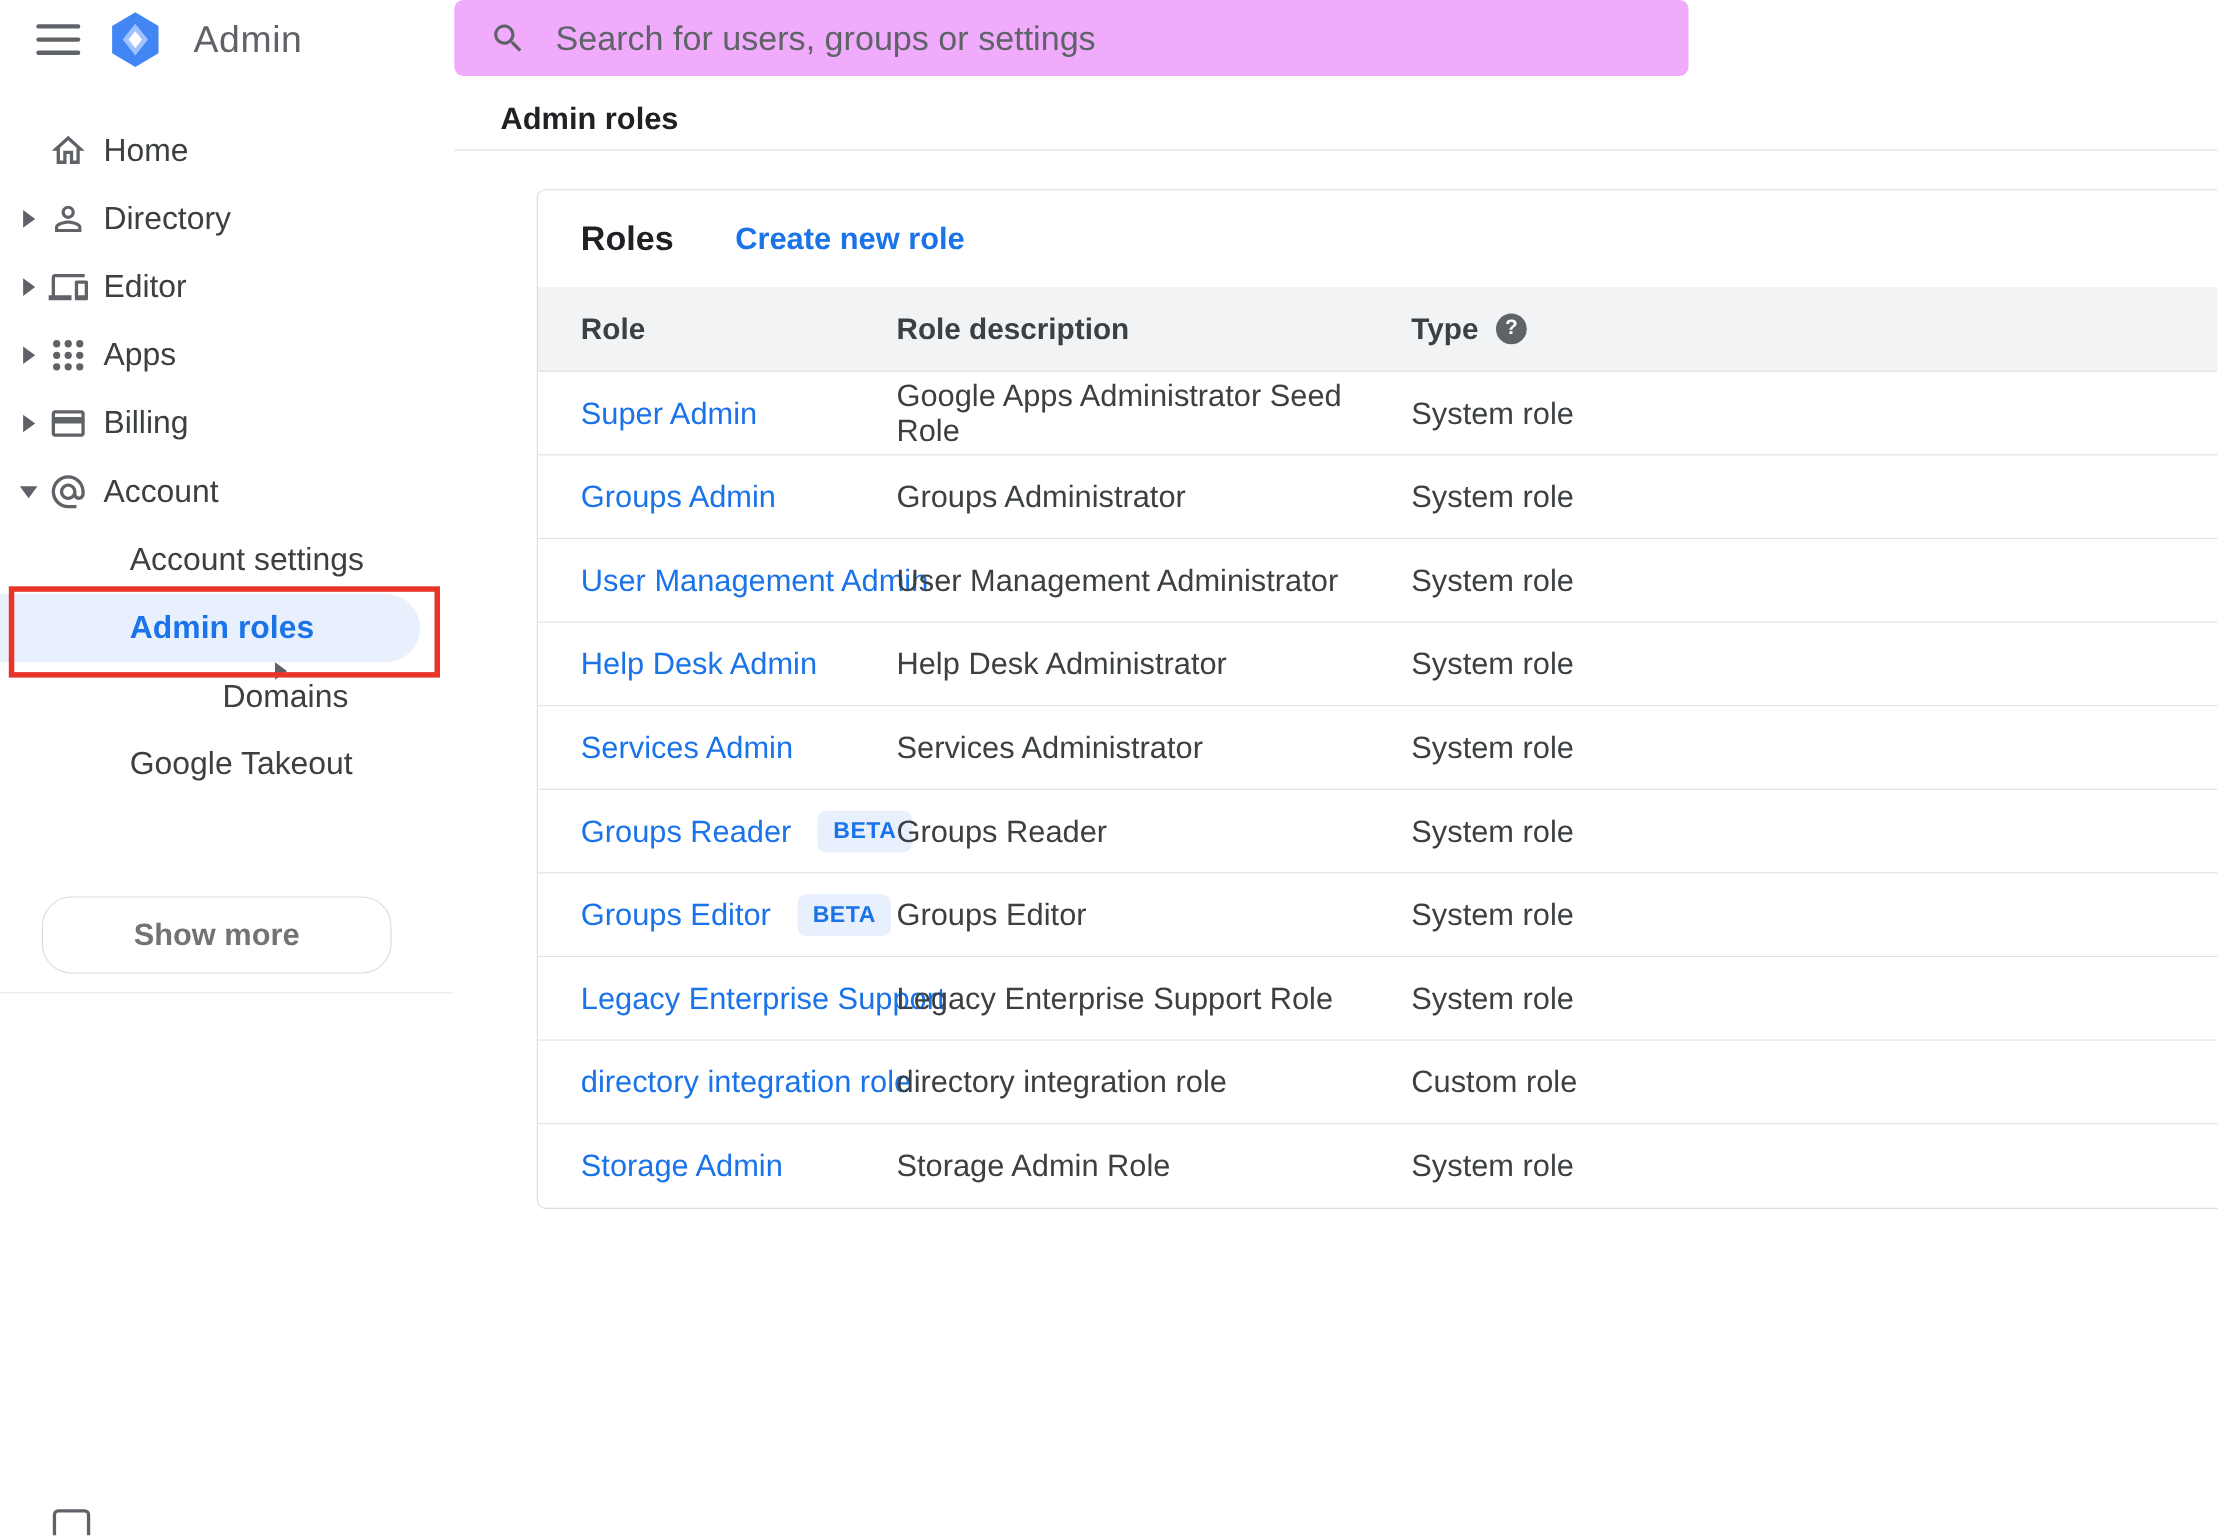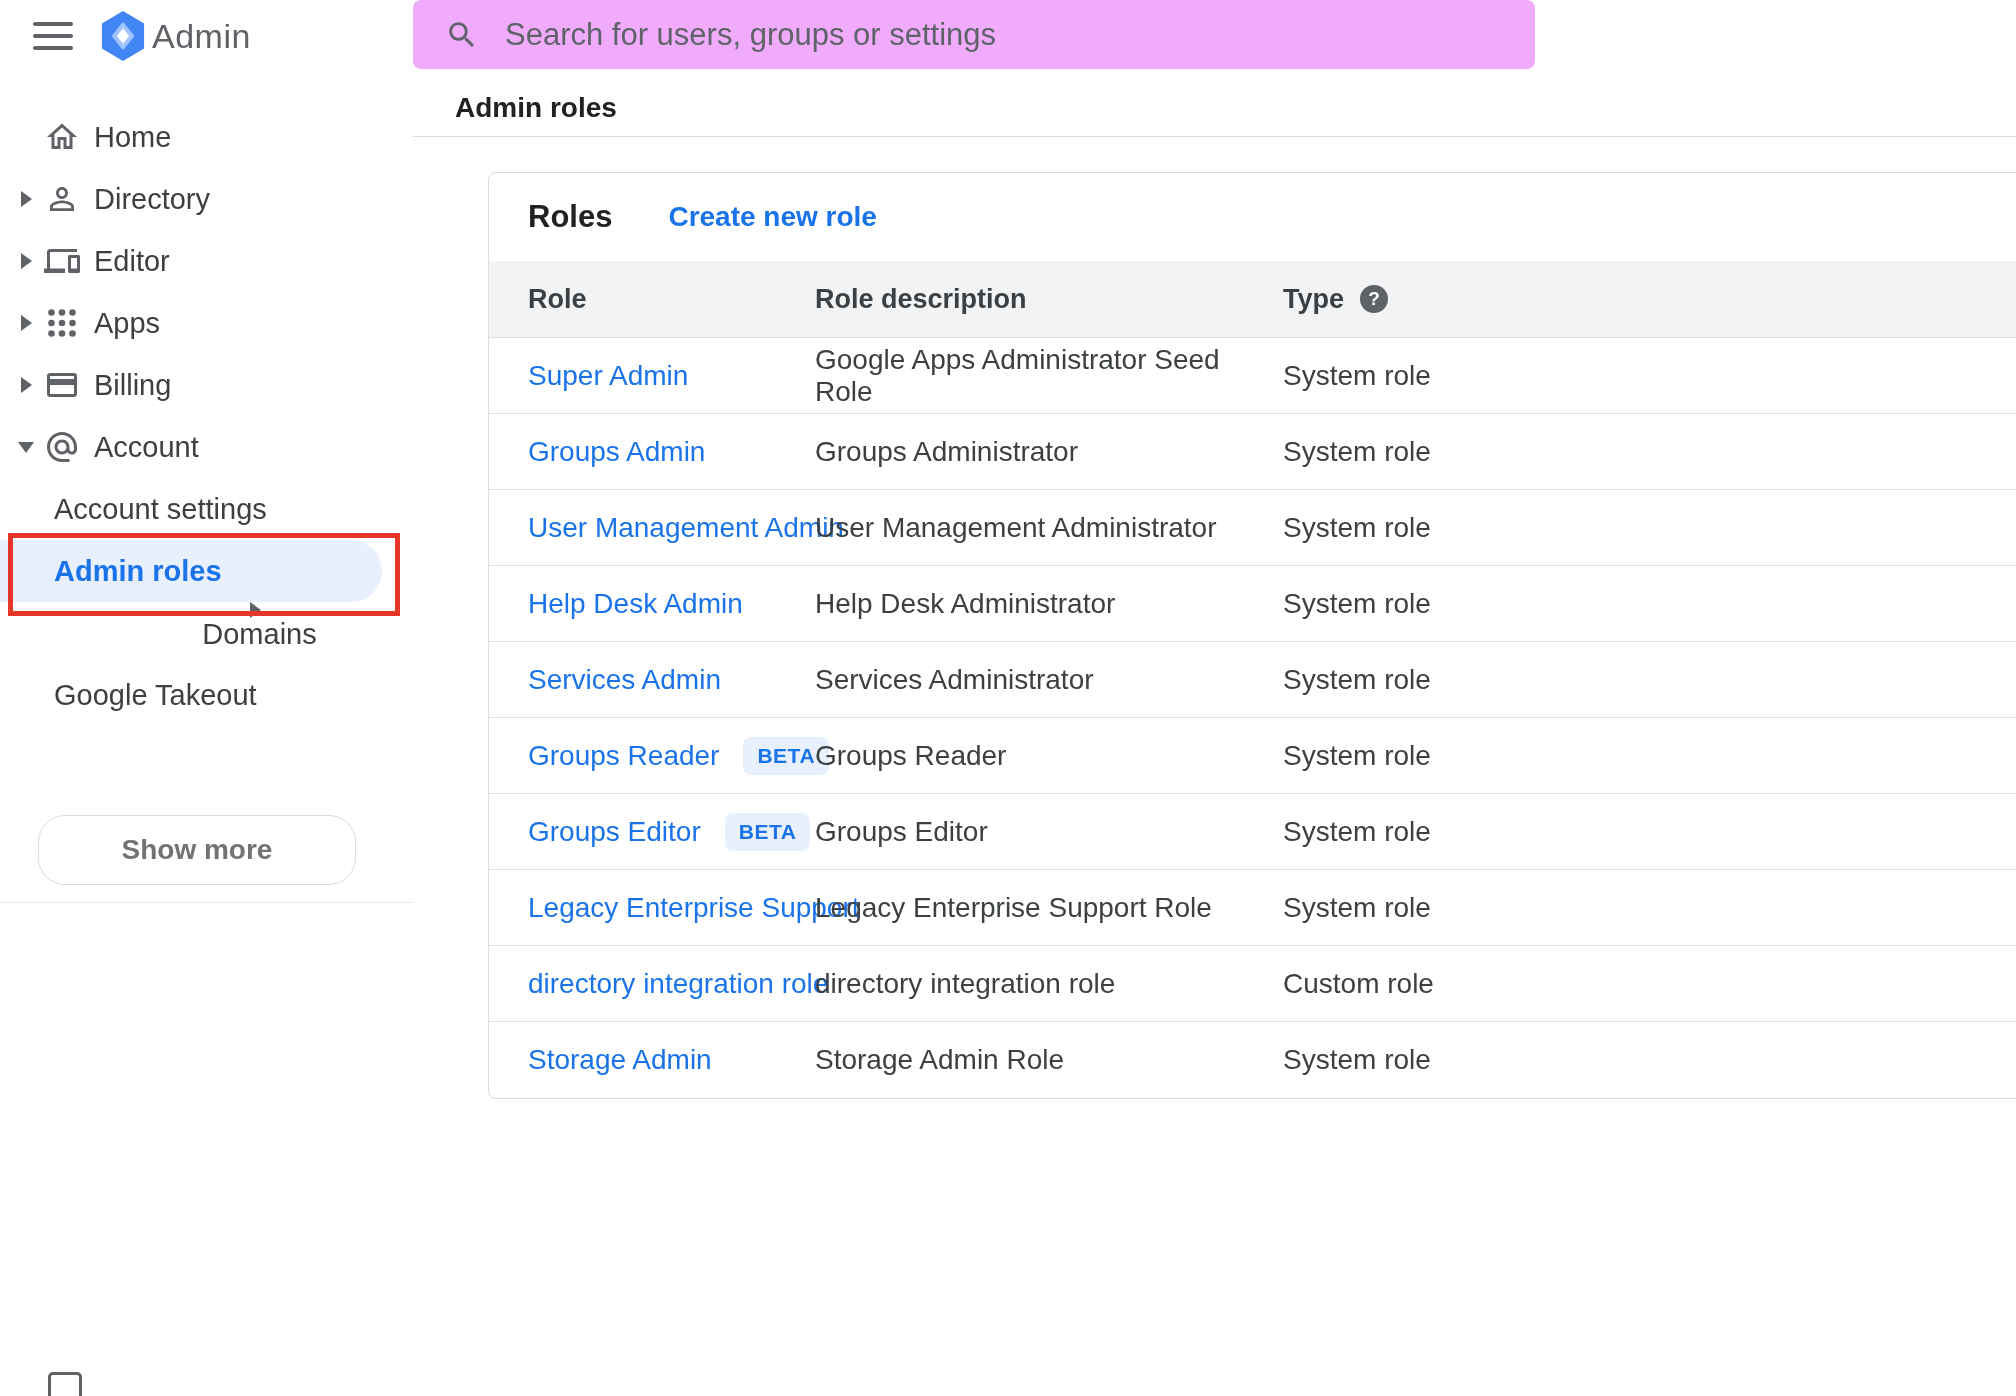--- a/index.html
+++ b/index.html
@@ -7,32 +7,32 @@
   html,body { width:2016px; height:1396px; overflow:hidden; background:#fff;
               font-family:"Liberation Sans","DejaVu Sans",sans-serif; color:#3c4043; }
   #screen { position:relative; width:2016px; height:1396px; background:#fff; overflow:hidden; }
 
   
   .sidebar { position:absolute; left:0; top:0; width:413px; height:100%; background:#fff; }
   .sidebar-header { position:absolute; left:0; top:0; width:413px; height:72px; display:flex; align-items:center; }
   .hamburger { margin-left:33px; width:40px; height:28px; display:flex; flex-direction:column; justify-content:space-between; background:none; border:none; cursor:pointer; }
   .hamburger span { display:block; width:40px; height:4px; background:#5f6368; border-radius:2px; }
   .logo { margin-left:27px; display:flex; align-items:center; }
-  .logo-text { margin-left:6px; font-size:34px; color:#5f6368; letter-spacing:0.5px; }
+  .logo-text { margin-left:30px; font-size:34px; color:#5f6368; letter-spacing:0.5px; }
 
   .nav { position:absolute; left:0; top:106px; width:413px; }
   .nav-item { display:flex; align-items:center; height:62px; width:413px; padding-left:12px; cursor:pointer; }
   .arrow-box { width:28px; display:flex; justify-content:center; align-items:center; }
   .tri-right { width:0; height:0; border-top:8px solid transparent; border-bottom:8px solid transparent; border-left:11px solid #5f6368; }
   .tri-down  { width:0; height:0; border-left:8px solid transparent; border-right:8px solid transparent; border-top:11px solid #5f6368; }
   .nav-icon { margin-left:4px; width:36px; height:36px; display:flex; align-items:center; justify-content:center; }
   .nav-icon svg { width:36px; height:36px; fill:#5f6368; }
   .nav-label { margin-left:14px; font-size:29px; color:#3c4043; white-space:nowrap; }
 
-  .nav-item.sub { padding-left:54px; }
+  .nav-item.sub { padding-left:118px; }
   .nav-item.sub .nav-label { margin-left:0; }
   .nav-item.sub-arrow { padding-left:98px;flex-direction:column; }
   .nav-item.sub-arrow .arrow-box { width:24px; }
   .nav-item.sub-arrow .nav-label { margin-left:8px; }
 
   .nav-item.selected { width:382px; background:#e8f0fe; border-radius:0 31px 31px 0; }
   .nav-item.selected .nav-label { color:#1a73e8; font-weight:bold; }
 
   .show-more { position:absolute; left:38px; top:815px; width:318px; height:70px; border:1px solid #dadce0; border-radius:27px;
                background:#fff; color:#737373; font-size:28px; font-weight:bold; font-family:inherit; cursor:pointer; }

